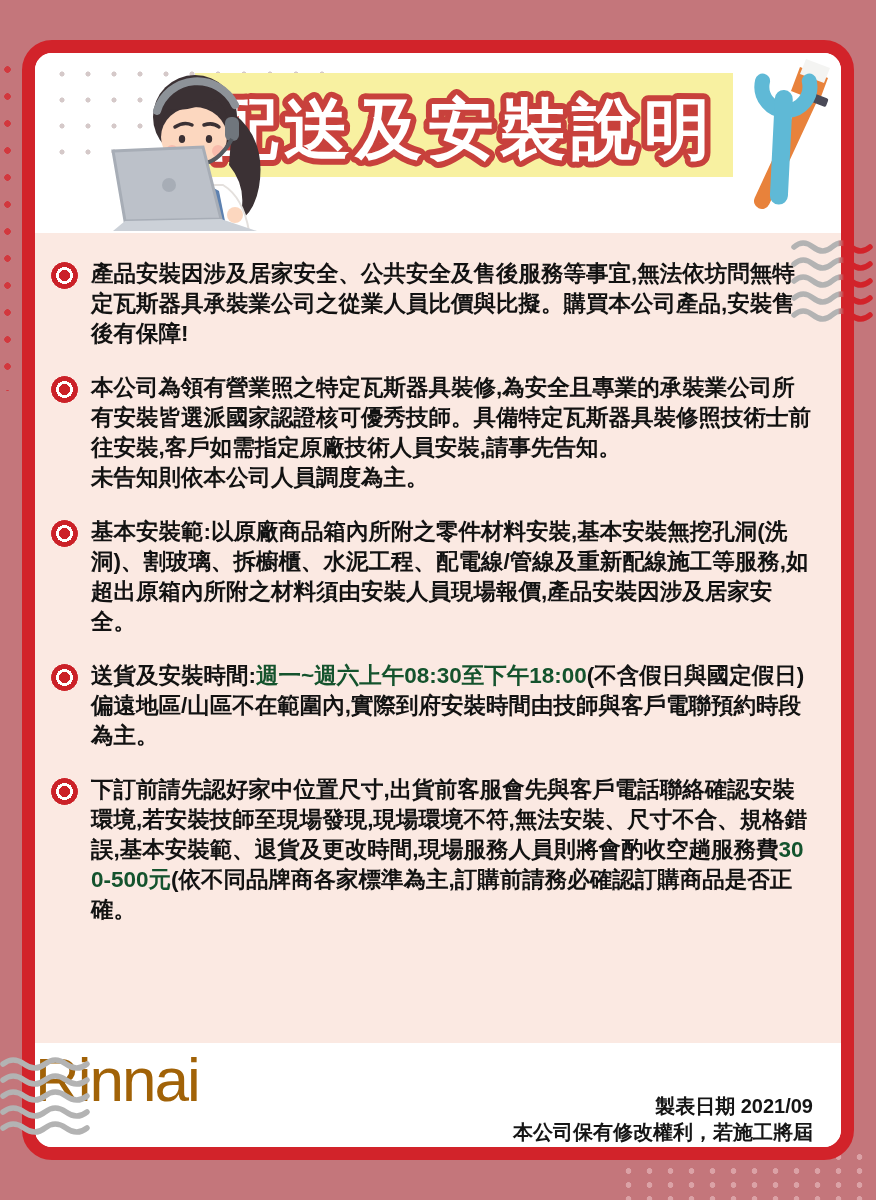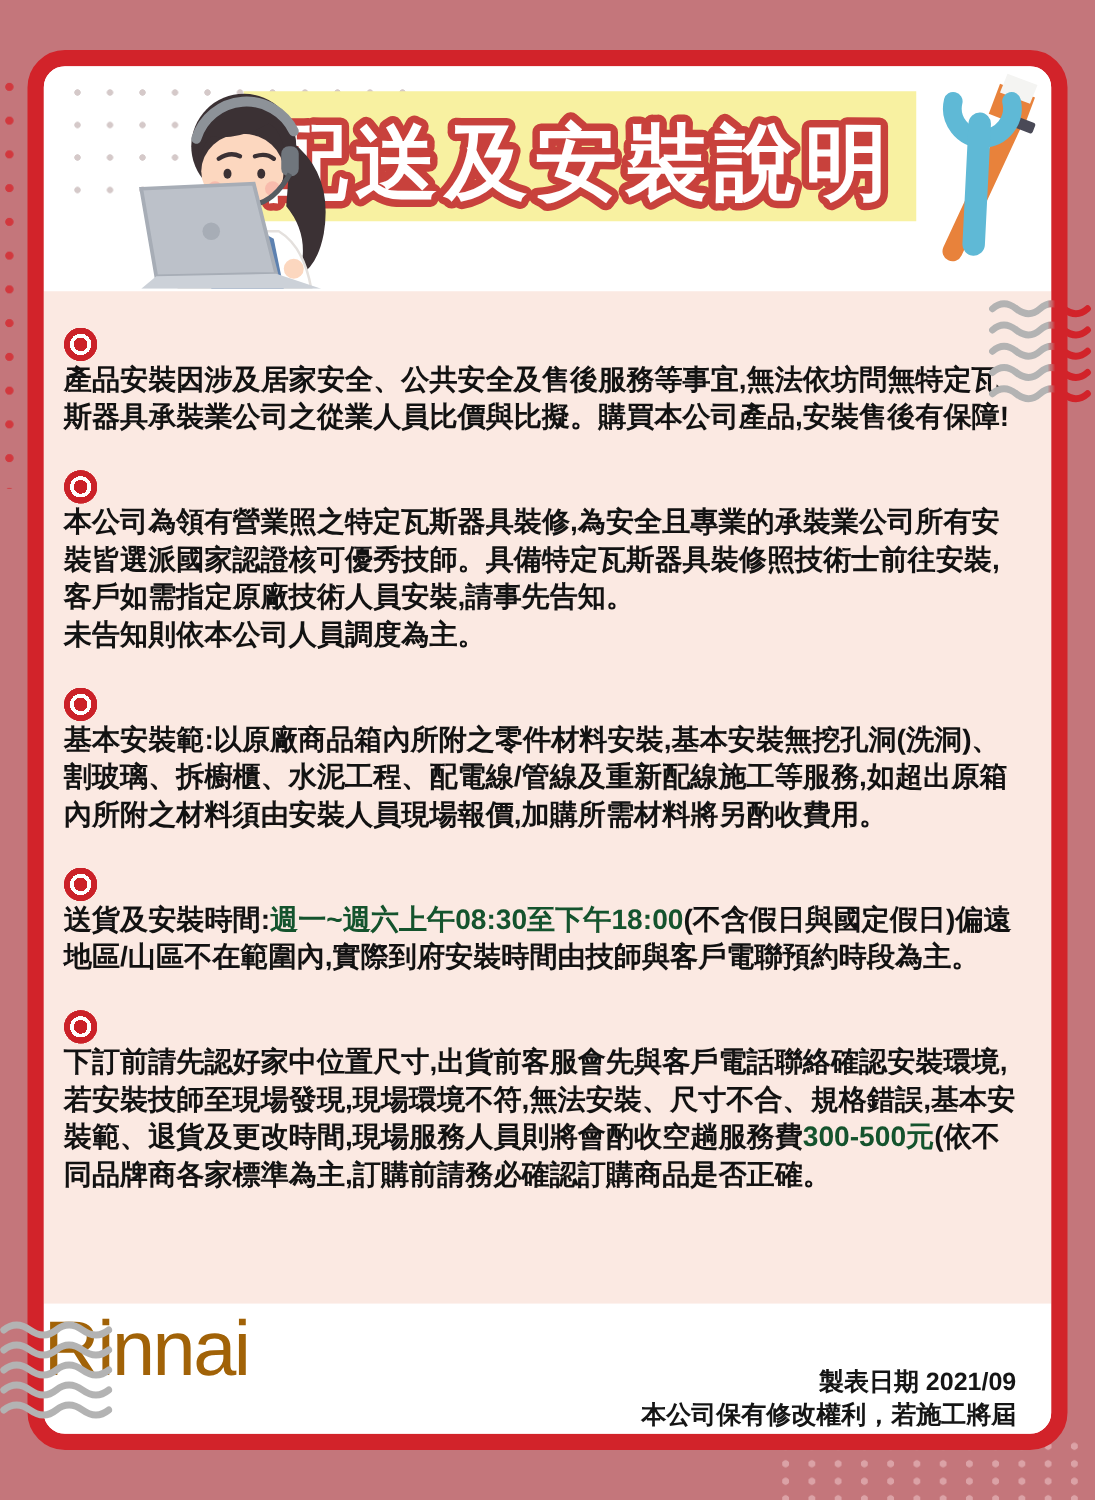--- a/index.html
+++ b/index.html
@@ -27,21 +27,21 @@
   .dots-grid{position:absolute;left:14px;top:8px;width:292px;height:100px;
     background-image:radial-gradient(circle,#cdbfbf 2.3px,transparent 2.8px);
     background-size:26px 26px;opacity:.85;}
   .banner{position:absolute;left:160px;top:20px;width:538px;height:104px;
           background:#f8f1a1;z-index:1;}
   .banner svg{position:absolute;left:0;top:0;}
   .agent{position:absolute;left:50px;top:2px;width:260px;height:176px;z-index:2;}
   .tools{position:absolute;left:687px;top:2px;width:118px;height:155px;z-index:2;}
 
   
-  .bullet{display:flex;margin-bottom:24px;align-items:flex-start;flex-direction:column;}
+  .bullet{display:flex;gap:13px;margin-bottom:24px;align-items:flex-start;}
   .target{flex:0 0 27px;width:27px;height:27px;margin-top:3px;border-radius:50%;
     background:radial-gradient(circle,#cb2128 0 5.5px,#ffffff 5.5px 8.5px,#cb2128 8.5px 13.5px,transparent 13.5px);}
   .btext{margin:0;font-weight:700;color:#121212;font-size:22.5px;line-height:30px;
          white-space:pre-wrap;word-break:break-all;}
   .btext .red{color:#14532d;}
 
   
   .rinnai{position:absolute;left:0;top:0;width:100%;
           font-size:62px;font-weight:normal;letter-spacing:-2px;color:#a16207;line-height:74px;}
   .foot-right{position:absolute;right:28px;bottom:2px;text-align:right;
@@ -128,21 +128,21 @@
           <span class="target"></span>
           <p class="btext"><span>產品安裝因涉及居家安全、公共安全及售後服務等事宜,無法依坊問無特定瓦斯器具承裝業公司之從業人員比價與比擬。購買本公司產品,安裝售後有保障!</span></p>
         </div>
         <div class="bullet">
           <span class="target"></span>
           <p class="btext"><span>本公司為領有營業照之特定瓦斯器具裝修,為安全且專業的承裝業公司所有安裝皆選派國家認證核可優秀技師。具備特定瓦斯器具裝修照技術士前往安裝,客戶如需指定原廠技術人員安裝,請事先告知。
 未告知則依本公司人員調度為主。</span></p>
         </div>
         <div class="bullet">
           <span class="target"></span>
-          <p class="btext"><span>基本安裝範:以原廠商品箱內所附之零件材料安裝,基本安裝無挖孔洞(洗洞)、割玻璃、拆櫥櫃、水泥工程、配電線/管線及重新配線施工等服務,如超出原箱內所附之材料須由安裝人員現場報價,加購所需材料將另酌收費用。</span></p>
+          <p class="btext"><span>基本安裝範:以原廠商品箱內所附之零件材料安裝,基本安裝無挖孔洞(洗洞)、割玻璃、拆櫥櫃、水泥工程、配電線/管線及重新配線施工等服務,如超出原箱內所附之材料須由安裝人員現場報價,產品安裝因涉及居家安全。</span></p>
         </div>
         <div class="bullet">
           <span class="target"></span>
           <p class="btext"><span>送貨及安裝時間:</span><span class="red">週一~週六上午08:30至下午18:00</span><span>(不含假日與國定假日)偏遠地區/山區不在範圍內,實際到府安裝時間由技師與客戶電聯預約時段為主。</span></p>
         </div>
         <div class="bullet">
           <span class="target"></span>
           <p class="btext"><span>下訂前請先認好家中位置尺寸,出貨前客服會先與客戶電話聯絡確認安裝環境,若安裝技師至現場發現,現場環境不符,無法安裝、尺寸不合、規格錯誤,基本安裝範、退貨及更改時間,現場服務人員則將會酌收空趟服務費</span><span class="red">300-500元</span><span>(依不同品牌商各家標準為主,訂購前請務必確認訂購商品是否正確。</span></p>
         </div>
       </div>

